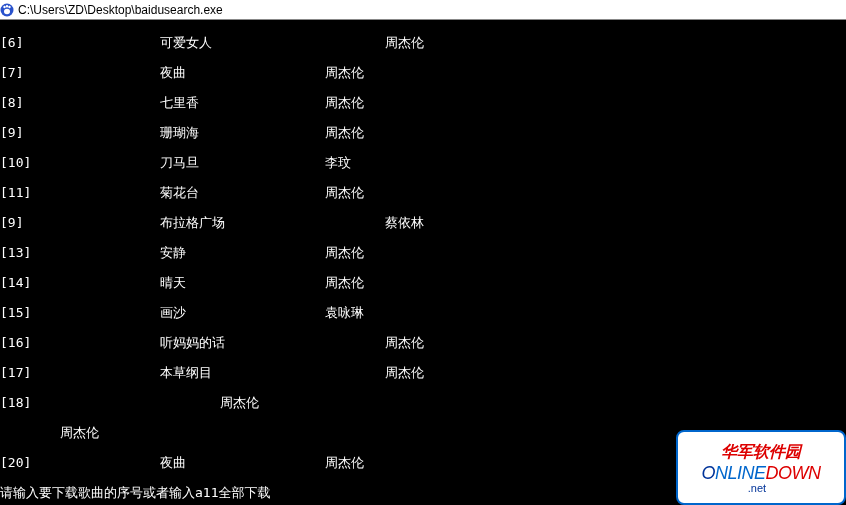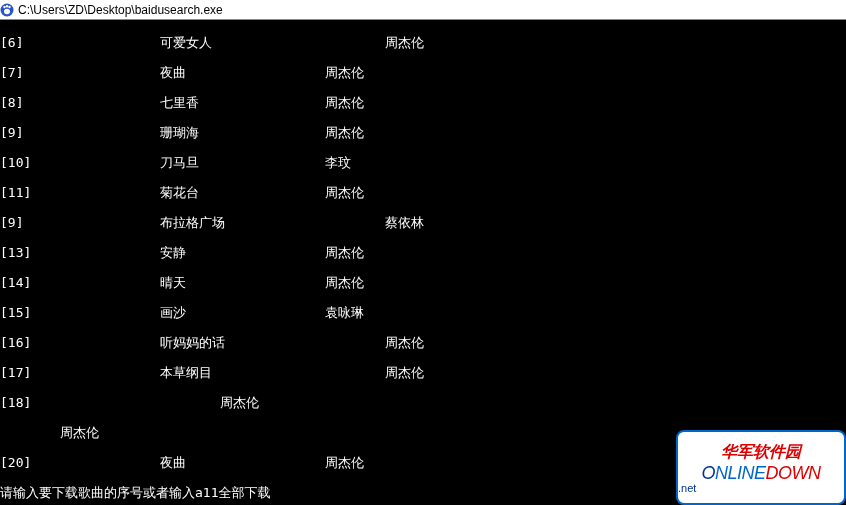--- a/index.html
+++ b/index.html
@@ -75,21 +75,21 @@
       font-weight: normal;
       font-style: italic;
       letter-spacing: -0.5px;
     }
     .wm-o { color: #003399; }
     .wm-nline { color: #0066cc; }
     .wm-down { color: #d00; }
     .wm-net {
       font-size: 11px;
       color: #003399;
-      text-align: left;
+      text-align: center;
       width: 100%;
       padding-right: 8px;
       margin-top: -2px;
     }
   </style>
 </head>
 <body>
 
 <div class="title-bar">
   <span class="app-icon">

